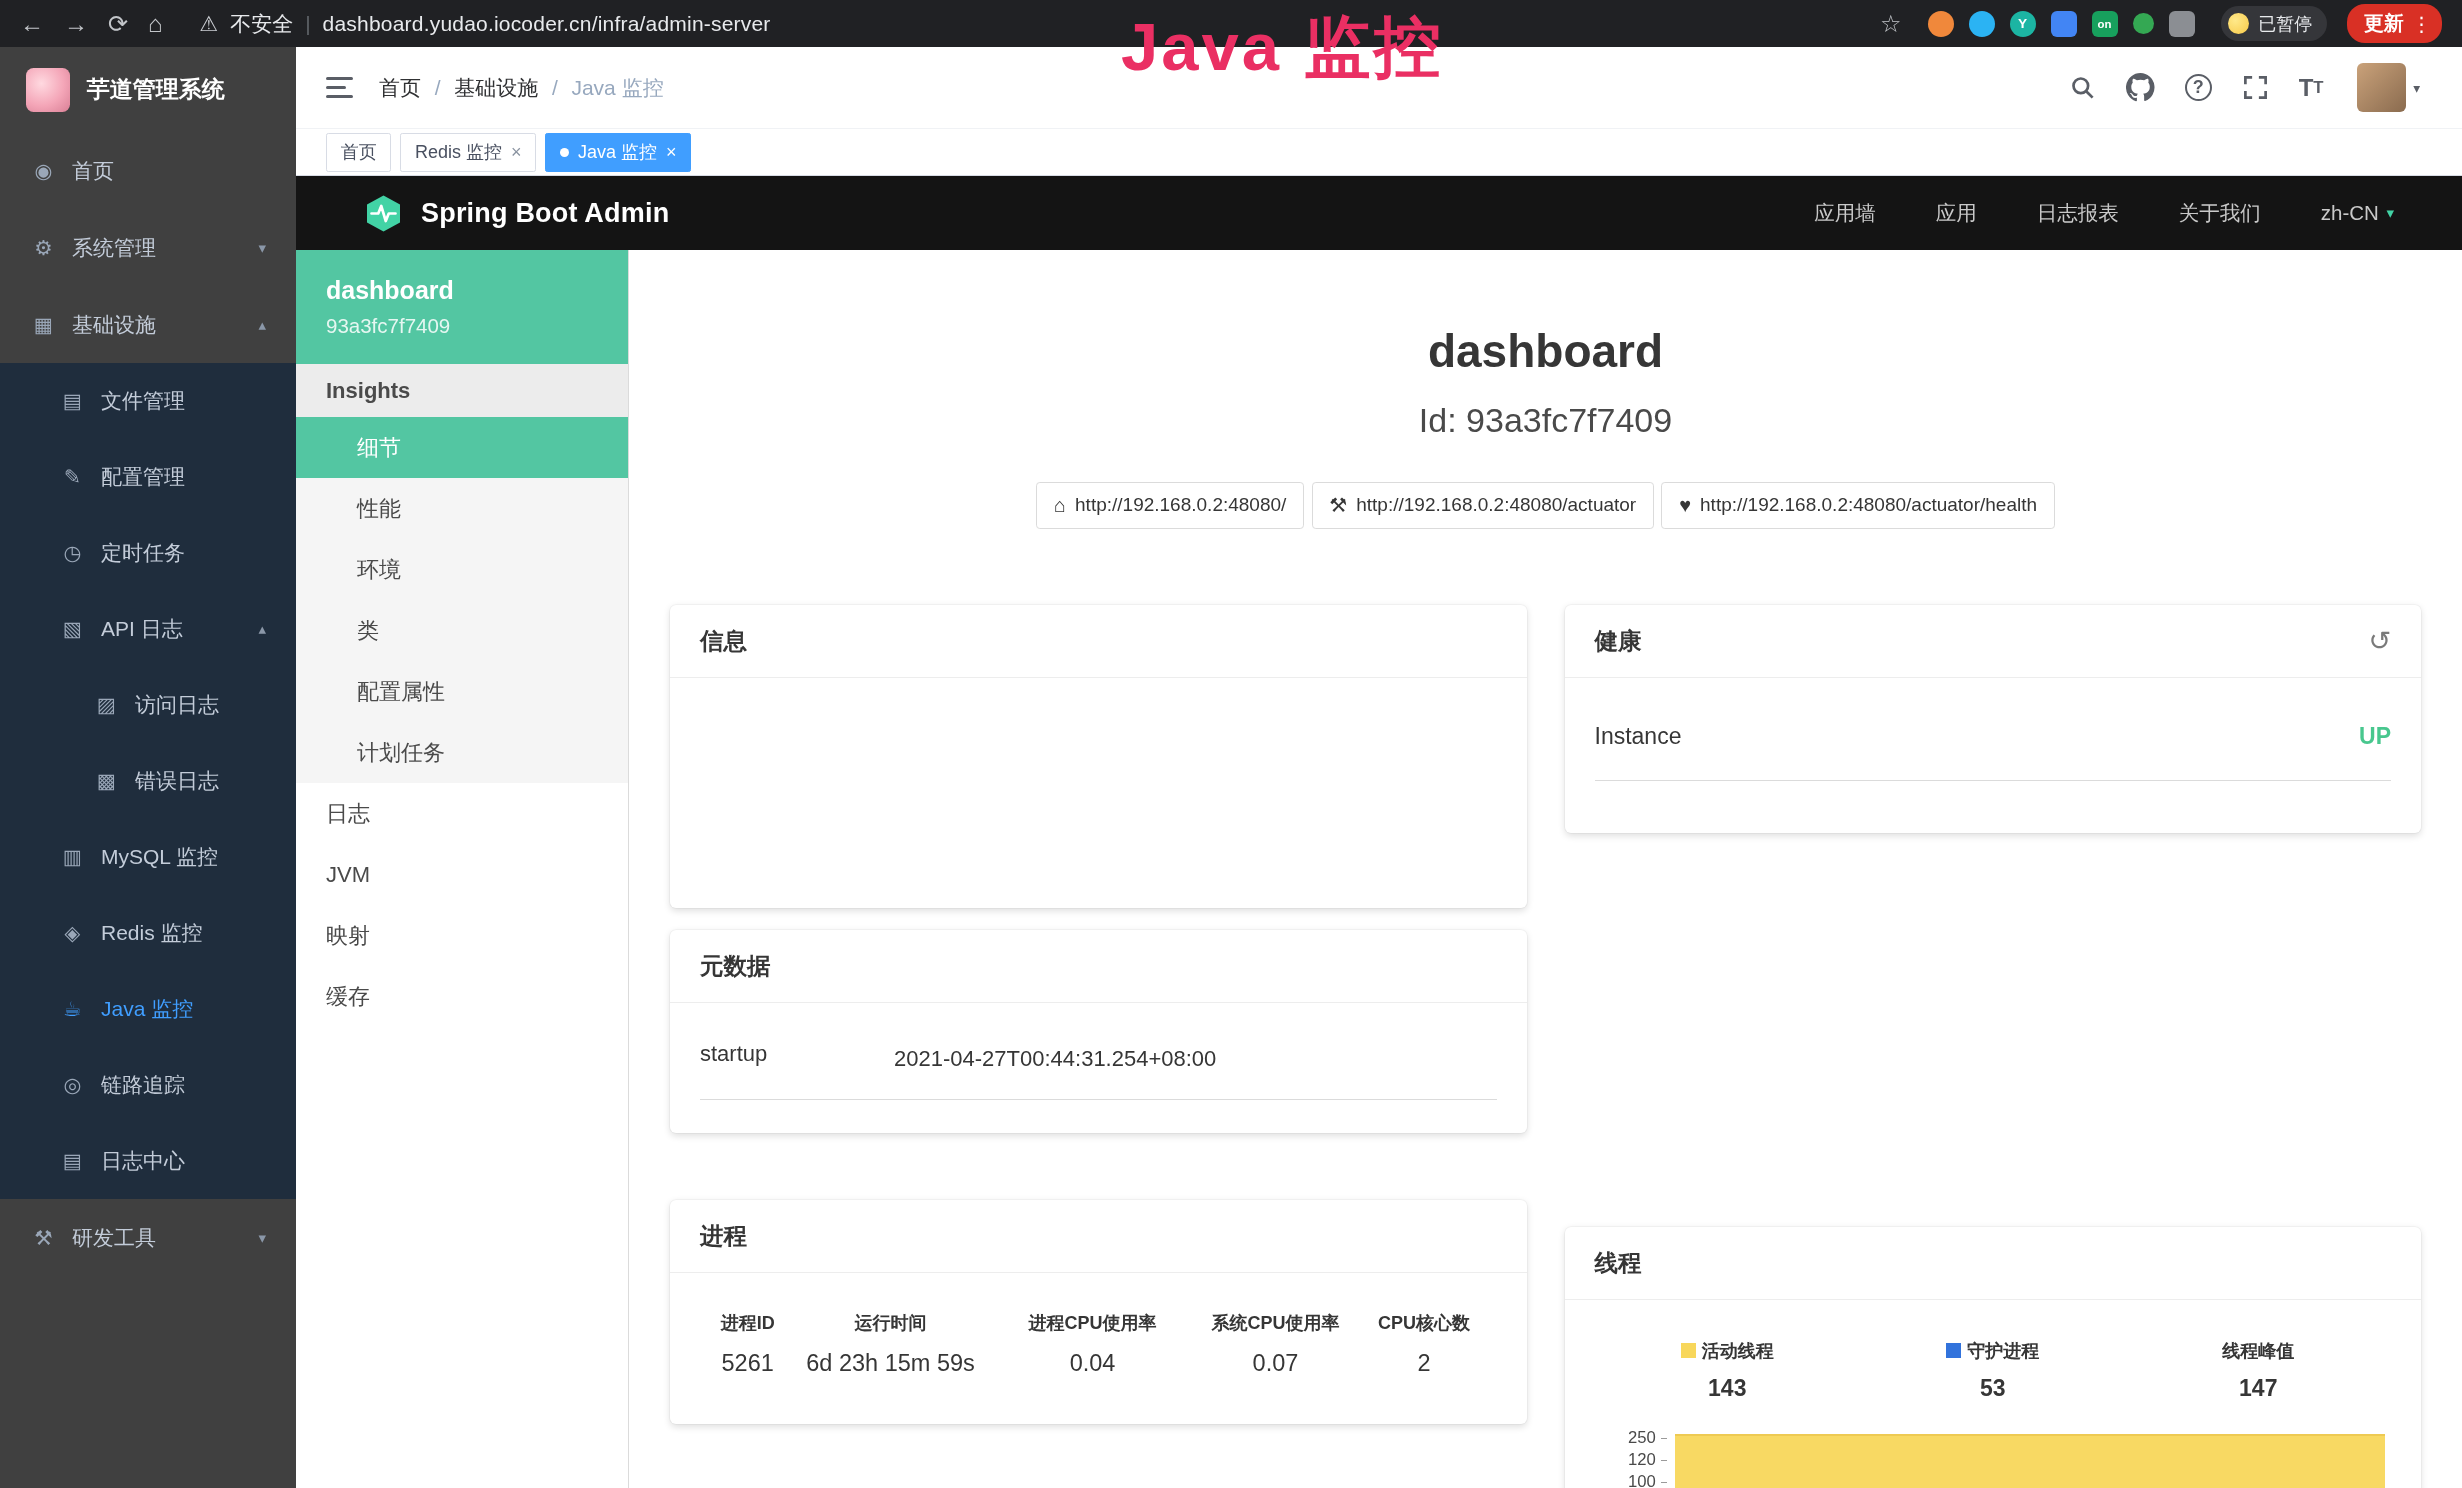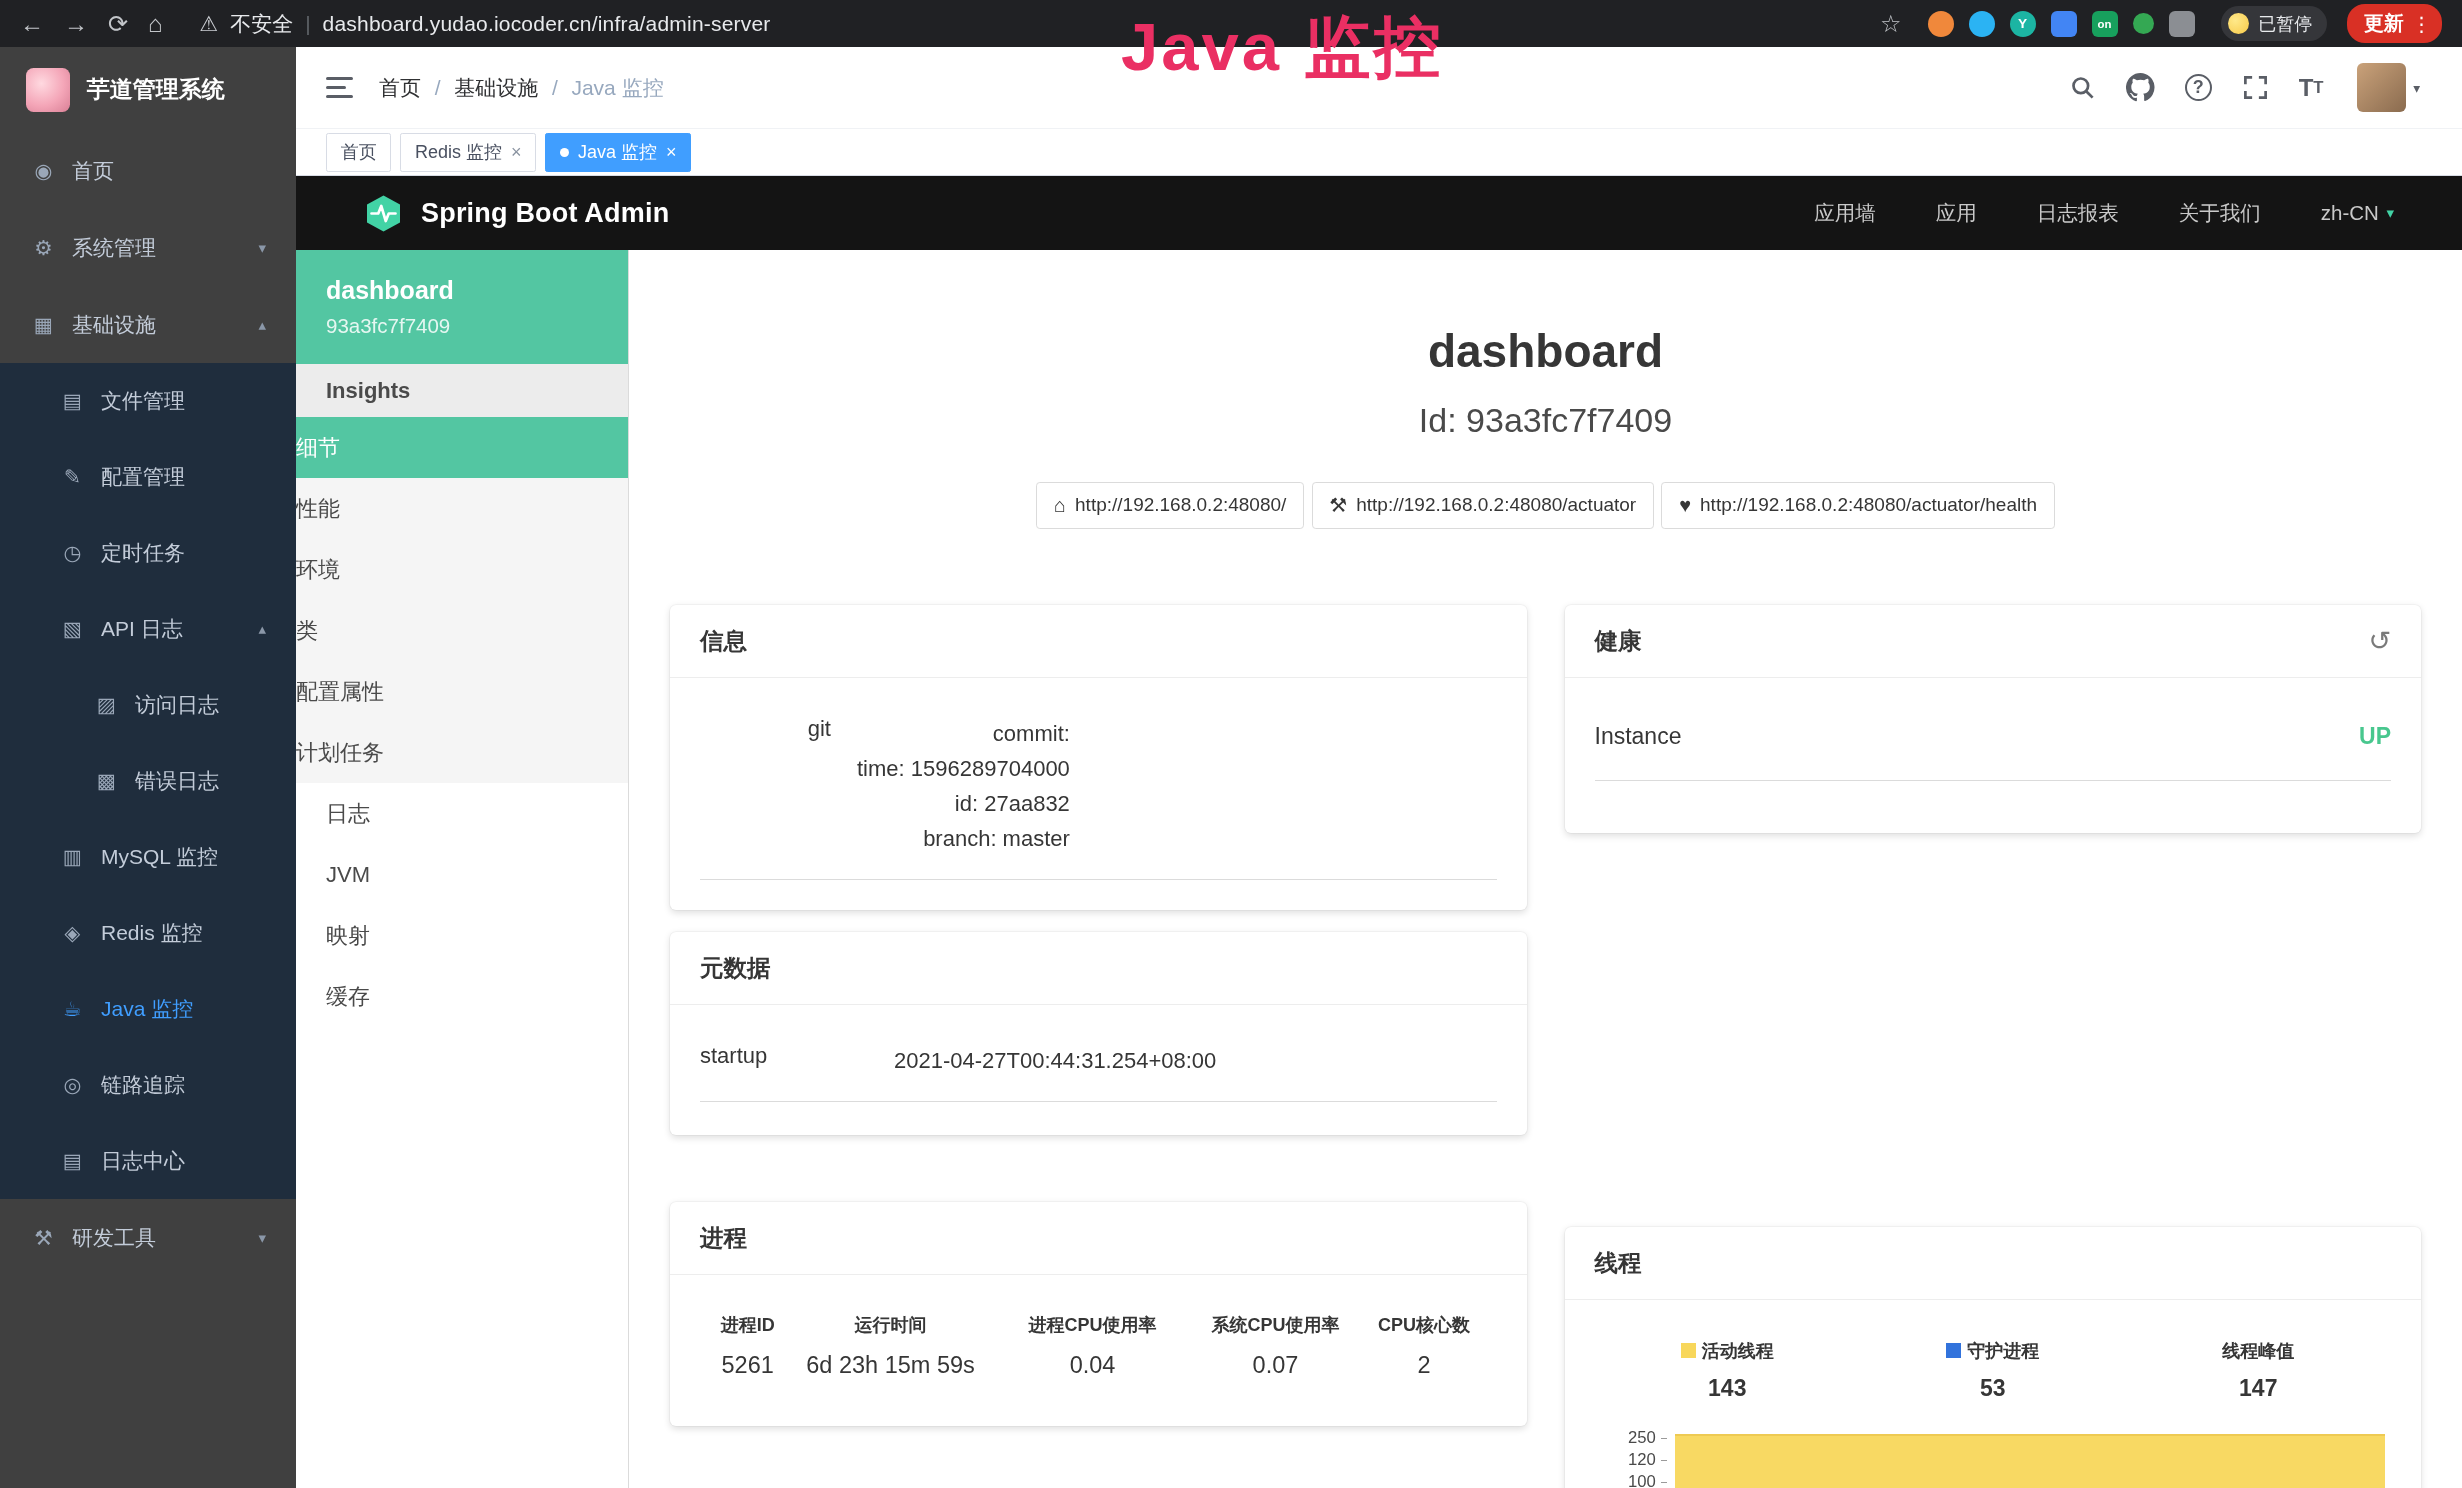--- a/index.html
+++ b/index.html
@@ -82,21 +82,21 @@
   .lang { display:flex; align-items:center; gap:7.6px; }
   .lang-caret { color:#42d3a5; font-size:15px; }
 
   .sba-body { flex:1; display:flex; min-height:0; }
   .sba-side { width:333px; flex-shrink:0; background:#fff; border-right:0.8px solid #dbdbdb; display:flex; flex-direction:column; }
   .instance { background:#53c6a2; color:#fff; padding:26px 30px; }
   .iname { font-size:25px; font-weight:700; }
   .iid { font-size:20.5px; margin-top:9px; color:rgba(255,255,255,.85); }
   .insights { background:#ececec; padding:13.7px 30px; font-size:22px; font-weight:600; color:#4a4a4a; }
   .sba-sub { background:#f5f5f5; }
-  .sba-item { height:61px; display:flex; align-items:center; font-size:22px; color:#4a4a4a; cursor:pointer; white-space:nowrap; }
+  .sba-item { height:61px; display:flex; align-items:center; padding-left:61px; font-size:22px; color:#4a4a4a; cursor:pointer; white-space:nowrap; }
   .sba-item.root { padding-left:30px; }
   .sba-item.active { background:#53c6a2; color:#fff; }
 
   .sba-content { flex:1; min-width:0; overflow:hidden; padding-top:76px; position:relative; background:#fff; }
   .inst-title { text-align:center; font-size:46px; font-weight:700; color:#363636; line-height:1.1; }
   .inst-id { text-align:center; font-size:34px; color:#4a4a4a; margin-top:24px; }
   .links { display:flex; justify-content:center; gap:7.6px; margin-top:42px; }
   .linkbtn { display:flex; align-items:center; gap:9px; border:0.8px solid #dbdbdb; background:#fff; border-radius:3.8px; padding:10.6px 16.7px; font-size:19px; color:#363636; cursor:pointer; font-family:inherit; }
   .lbicon { font-size:20px; color:#363636; }
 
@@ -372,31 +372,20 @@
               <span class="lbicon">♥</span>
               <span>http://192.168.0.2:48080/actuator/health</span>
             </button>
           </div>
 
           <div class="cards">
 
             <div class="col">
               <div class="card info">
                 <div class="card-h">信息</div>
-                <div class="card-b">
-                  <div class="kv-row">
-                    <span class="kv-key">git</span>
-                    <div class="kv-val">
-                      <div>commit:</div>
-                      <div class="ind">time: 1596289704000</div>
-                      <div class="ind">id: 27aa832</div>
-                      <div>branch: master</div>
-                    </div>
-                  </div>
-                </div>
               </div>
 
               <div class="card metadata">
                 <div class="card-h">元数据</div>
                 <div class="card-b">
                   <div class="kv-row">
                     <span class="kv-key">startup</span>
                     <div class="kv-val">2021-04-27T00:44:31.254+08:00</div>
                   </div>
                 </div>

